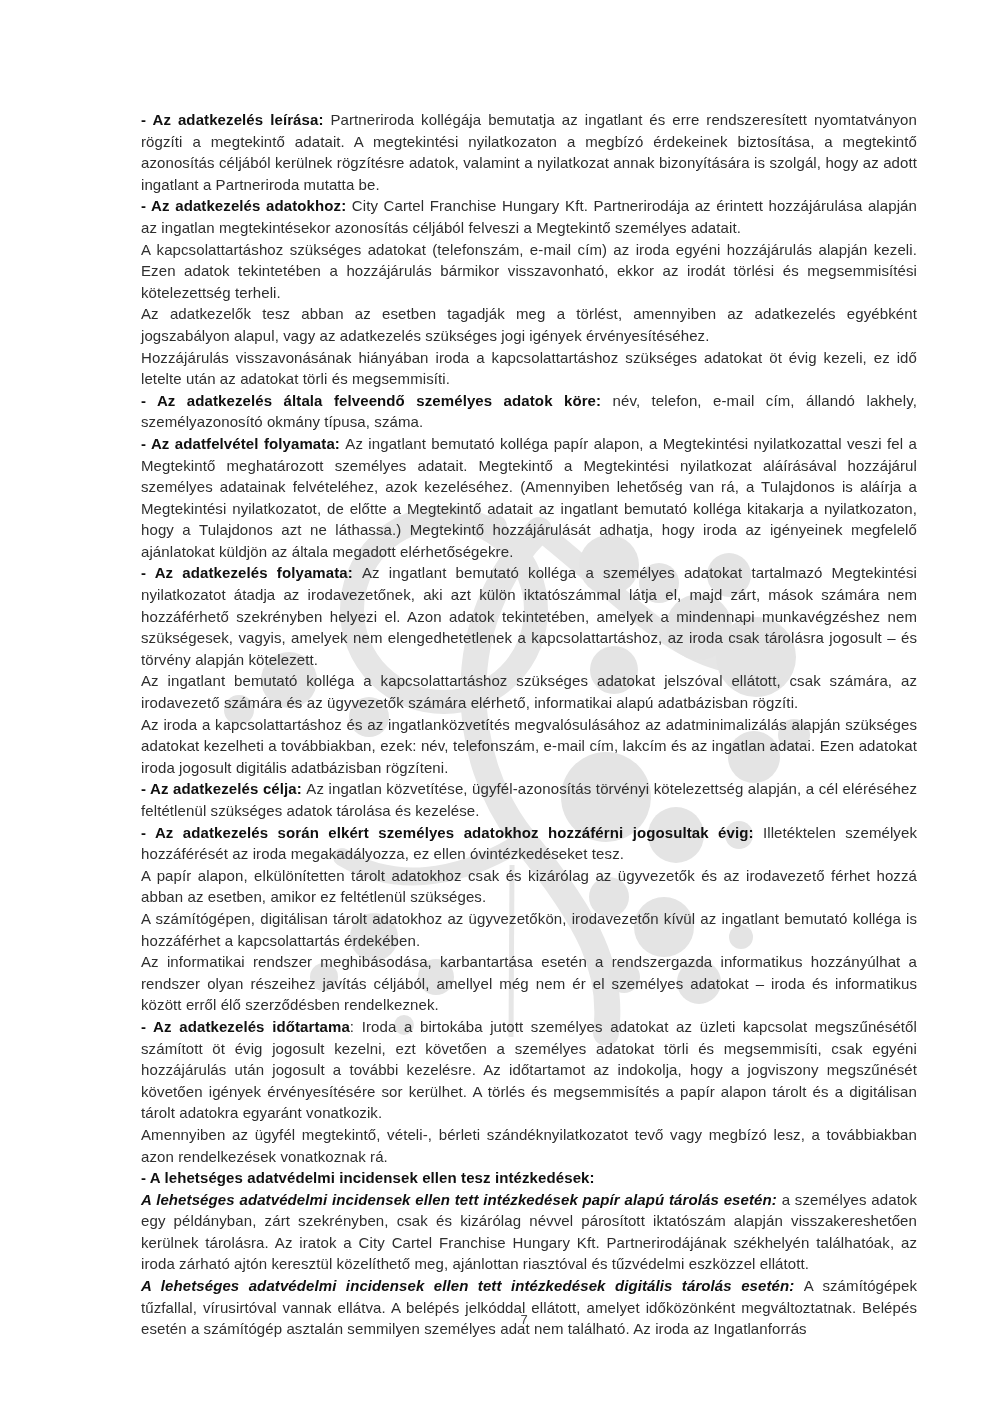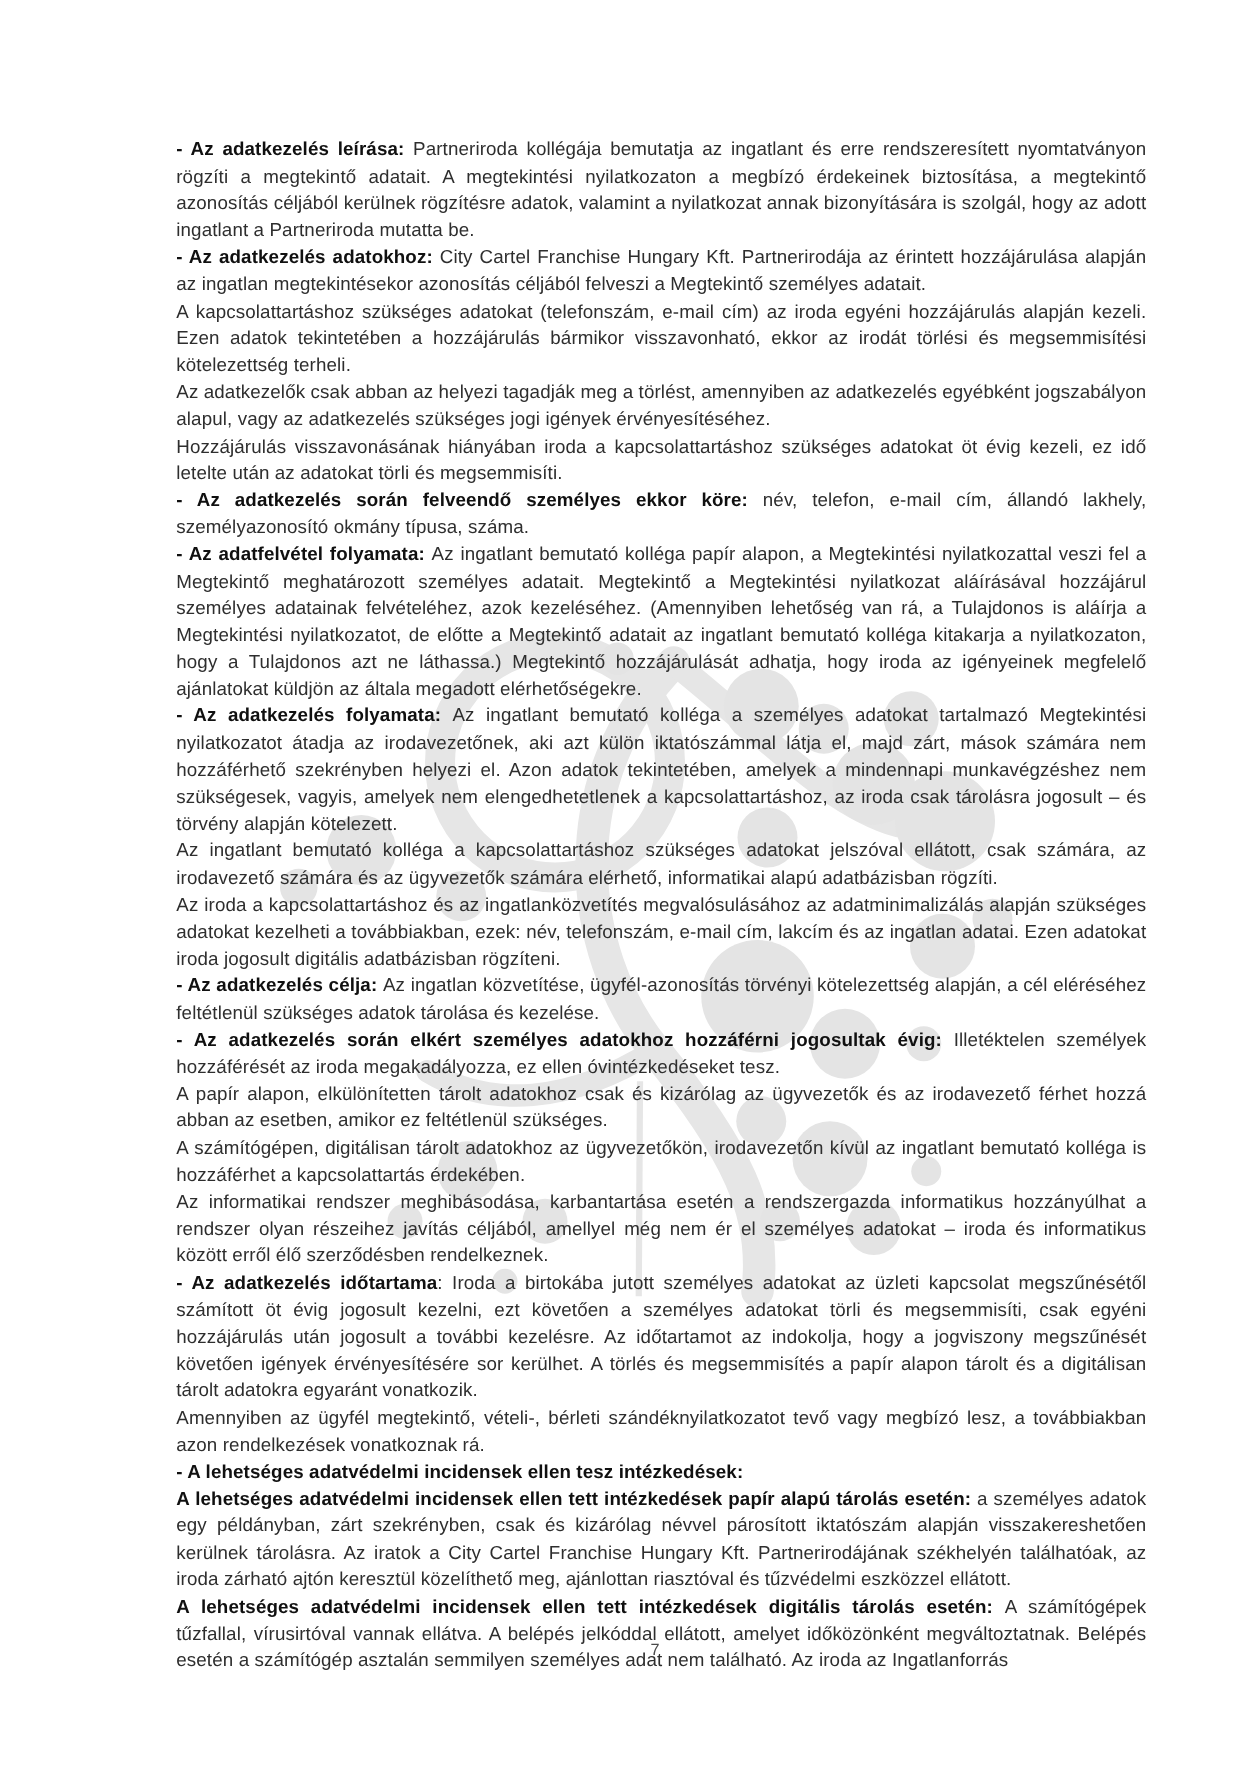--- a/index.html
+++ b/index.html
@@ -34,21 +34,21 @@
     margin: 0;
     padding: 0;
     font-size: 15px;
     line-height: 21.6px;
     color: #2e2e2e;
     text-align: justify;
     letter-spacing: 0.1px;
   }
   .normal { font-weight: normal; font-style: normal; }
   .bold { font-weight: bold; color: #101010; }
-  .bold-italic { font-weight: bold; color: #101010; }
+  .bold-italic { font-weight: bold; font-style: italic; color: #101010; }
   .page-number {
     position: absolute;
     left: 0;
     right: 0;
     top: 1312px;
     text-align: center;
     font-size: 13px;
     color: #4a4a4a;
     z-index: 1;
   }
@@ -91,23 +91,23 @@
       <circle cx="130" cy="472" r="14"></circle>
       <circle cx="242" cy="472" r="18"></circle>
       <circle cx="210" cy="520" r="10"></circle>
     </g>
   </svg>
 
   <div class="content">
       <p class="para"><span class="bold">- Az adatkezelés leírása: </span><span class="normal">Partneriroda kollégája bemutatja az ingatlant és erre rendszeresített nyomtatványon rögzíti a megtekintő adatait. A megtekintési nyilatkozaton a megbízó érdekeinek biztosítása, a megtekintő azonosítás céljából kerülnek rögzítésre adatok, valamint a nyilatkozat annak bizonyítására is szolgál, hogy az adott ingatlant a Partneriroda mutatta be.</span></p>
       <p class="para"><span class="bold">- Az adatkezelés adatokhoz: </span><span class="normal">City Cartel Franchise Hungary Kft. Partnerirodája az érintett hozzájárulása alapján az ingatlan megtekintésekor azonosítás céljából felveszi a Megtekintő személyes adatait.</span></p>
       <p class="para"><span class="normal">A kapcsolattartáshoz szükséges adatokat (telefonszám, e-mail cím) az iroda egyéni hozzájárulás alapján kezeli. Ezen adatok tekintetében a hozzájárulás bármikor visszavonható, ekkor az irodát törlési és megsemmisítési kötelezettség terheli.</span></p>
-      <p class="para"><span class="normal">Az adatkezelők csak abban az helyezi tagadják meg a törlést, amennyiben az adatkezelés egyébként jogszabályon alapul, vagy az adatkezelés szükséges jogi igények érvényesítéséhez.</span></p>
+      <p class="para"><span class="normal">Az adatkezelők tesz abban az esetben tagadják meg a törlést, amennyiben az adatkezelés egyébként jogszabályon alapul, vagy az adatkezelés szükséges jogi igények érvényesítéséhez.</span></p>
       <p class="para"><span class="normal">Hozzájárulás visszavonásának hiányában iroda a kapcsolattartáshoz szükséges adatokat öt évig kezeli, ez idő letelte után az adatokat törli és megsemmisíti.</span></p>
-      <p class="para"><span class="bold">- Az adatkezelés során felveendő személyes ekkor köre: </span><span class="normal">név, telefon, e-mail cím, állandó lakhely, személyazonosító okmány típusa, száma.</span></p>
+      <p class="para"><span class="bold">- Az adatkezelés általa felveendő személyes adatok köre: </span><span class="normal">név, telefon, e-mail cím, állandó lakhely, személyazonosító okmány típusa, száma.</span></p>
       <p class="para"><span class="bold">- Az adatfelvétel folyamata: </span><span class="normal">Az ingatlant bemutató kolléga papír alapon, a Megtekintési nyilatkozattal veszi fel a Megtekintő meghatározott személyes adatait. Megtekintő a Megtekintési nyilatkozat aláírásával hozzájárul személyes adatainak felvételéhez, azok kezeléséhez. (Amennyiben lehetőség van rá, a Tulajdonos is aláírja a Megtekintési nyilatkozatot, de előtte a Megtekintő adatait az ingatlant bemutató kolléga kitakarja a nyilatkozaton, hogy a Tulajdonos azt ne láthassa.) Megtekintő hozzájárulását adhatja, hogy iroda az igényeinek megfelelő ajánlatokat küldjön az általa megadott elérhetőségekre.</span></p>
       <p class="para"><span class="bold">- Az adatkezelés folyamata: </span><span class="normal">Az ingatlant bemutató kolléga a személyes adatokat tartalmazó Megtekintési nyilatkozatot átadja az irodavezetőnek, aki azt külön iktatószámmal látja el, majd zárt, mások számára nem hozzáférhető szekrényben helyezi el. Azon adatok tekintetében, amelyek a mindennapi munkavégzéshez nem szükségesek, vagyis, amelyek nem elengedhetetlenek a kapcsolattartáshoz, az iroda csak tárolásra jogosult – és törvény alapján kötelezett.</span></p>
       <p class="para"><span class="normal">Az ingatlant bemutató kolléga a kapcsolattartáshoz szükséges adatokat jelszóval ellátott, csak számára, az irodavezető számára és az ügyvezetők számára elérhető, informatikai alapú adatbázisban rögzíti.</span></p>
       <p class="para"><span class="normal">Az iroda a kapcsolattartáshoz és az ingatlanközvetítés megvalósulásához az adatminimalizálás alapján szükséges adatokat kezelheti a továbbiakban, ezek: név, telefonszám, e-mail cím, lakcím és az ingatlan adatai. Ezen adatokat iroda jogosult digitális adatbázisban rögzíteni.</span></p>
       <p class="para"><span class="bold">- Az adatkezelés célja: </span><span class="normal">Az ingatlan közvetítése, ügyfél-azonosítás törvényi kötelezettség alapján, a cél eléréséhez feltétlenül szükséges adatok tárolása és kezelése.</span></p>
       <p class="para"><span class="bold">- Az adatkezelés során elkért személyes adatokhoz hozzáférni jogosultak évig: </span><span class="normal">Illetéktelen személyek hozzáférését az iroda megakadályozza, ez ellen óvintézkedéseket tesz.</span></p>
       <p class="para"><span class="normal">A papír alapon, elkülönítetten tárolt adatokhoz csak és kizárólag az ügyvezetők és az irodavezető  férhet hozzá abban az esetben, amikor ez feltétlenül szükséges.</span></p>
       <p class="para"><span class="normal">A számítógépen, digitálisan tárolt adatokhoz az ügyvezetőkön, irodavezetőn kívül az ingatlant bemutató kolléga is hozzáférhet a kapcsolattartás érdekében.</span></p>
       <p class="para"><span class="normal">Az informatikai rendszer meghibásodása, karbantartása esetén a rendszergazda informatikus hozzányúlhat a rendszer olyan részeihez javítás céljából, amellyel még nem ér el személyes adatokat – iroda és informatikus között erről élő szerződésben rendelkeznek.</span></p>
       <p class="para"><span class="bold">- Az adatkezelés időtartama</span><span class="normal">: Iroda a birtokába jutott személyes adatokat az üzleti kapcsolat megszűnésétől számított öt évig jogosult kezelni, ezt követően a személyes adatokat törli és megsemmisíti, csak egyéni hozzájárulás után jogosult a további kezelésre. Az időtartamot az indokolja, hogy a jogviszony megszűnését követően igények érvényesítésére sor kerülhet. A törlés és megsemmisítés a papír alapon tárolt és a digitálisan tárolt adatokra egyaránt vonatkozik.</span></p>

